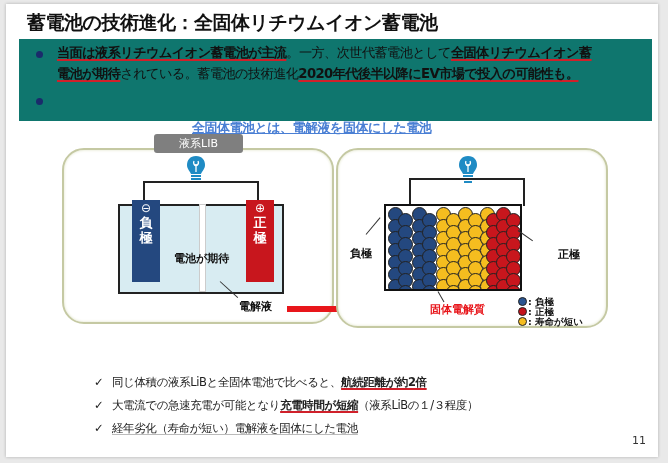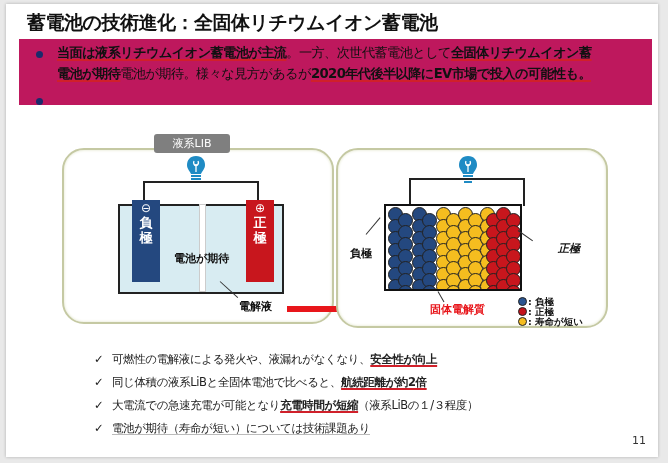--- a/index.html
+++ b/index.html
@@ -1,20 +1,20 @@
 <!DOCTYPE html>
 <html><head>
 <meta charset="utf-8">
 <style>
   * { box-sizing: border-box; margin: 0; padding: 0; }
   html, body { width: 668px; height: 463px; overflow: hidden; background: #e9e9e9; }
   body { font-family: "DejaVu Sans", "Liberation Sans", sans-serif; position: relative; }
   .slide { position: absolute; left: 6px; top: 4px; width: 652px; height: 453px; background: #ffffff; box-shadow: 0 0 3px rgba(0,0,0,0.25); }
   .title { position: absolute; left: 21px; top: 6px; font-size: 19px; font-weight: bold; color: #111; letter-spacing: -0.5px; }
-  .summary { position: absolute; left: 13px; top: 35px; width: 633px; height: 66px; background: #be185d; padding-left: 40px; }
+  .summary { position: absolute; left: 13px; top: 35px; width: 633px; height: 82px; background: #0f766e; padding-left: 40px; }
   .sum-line { position: absolute; font-size: 13.2px; color: #111; white-space: nowrap; letter-spacing: -0.6px; }
   .bullet { position: absolute; width: 7px; height: 7px; border-radius: 50%; background: #1a2b6b; }
   .u { font-weight: bold; text-decoration: underline; text-decoration-color: #d0202a; text-decoration-thickness: 2px; text-underline-offset: 2px; }
   .subtitle { position: absolute; left: 186px; top: 115px; font-size: 13px; font-weight: bold; color: #4a7fd4; text-decoration: underline; letter-spacing: -0.5px; white-space: nowrap; }
   .panel { position: absolute; border: 2px solid #c5c9a3; border-radius: 22px; background: #fff; box-shadow: inset 0 0 3px #dfe3c6; }
   .tag { position: absolute; height: 19px; border-radius: 3px; color: #fff; font-size: 11px; text-align: center; line-height: 19px; }
   .bulb { position: absolute; }
   .wire { position: absolute; border: 2px solid #222; border-bottom: none; }
   .tank { position: absolute; border: 2px solid #222; background: #d8ecf2; }
   .electrode { position: absolute; color: #fff; font-weight: bold; font-size: 13px; text-align: center; }
@@ -39,28 +39,29 @@
 <div class="slide">
 
   <div class="title">蓄電池の技術進化：全固体リチウムイオン蓄電池</div>
 
   <div class="summary">
     <span class="bullet" style="left:17px; top:12px;"></span>
     <div class="sum-line" style="left:38px; top:5px;">
       <span class="u">当面は液系リチウムイオン蓄電池が主流</span><span>。一方、次世代蓄電池として</span><span class="u">全固体リチウムイオン蓄</span>
     </div>
     <div class="sum-line" style="left:38px; top:26px;">
-      <span class="u">電池が期待</span><span>電池が期待。様々な見方があるが</span><span class="u">2020年代後半以降にEV市場で投入の可能性も。</span>
+      <span class="u">電池が期待</span><span>されている。蓄電池の技術進化</span><span class="u">2020年代後半以降にEV市場で投入の可能性も。</span>
     </div>
     <span class="bullet" style="left:17px; top:59px;"></span>
   </div>
 
+  <div class="subtitle">全固体電池とは、電解液を固体にした電池</div>
 
   <div class="panel" style="left:56px; top:144px; width:272px; height:176px;"></div>
-  <div class="tag" style="left:148px; top:130px; width:76px; background:#7f7f7f;">液系LIB</div>
+  <div class="tag" style="left:148px; top:130px; width:89px; background:#7f7f7f;">液系LIB</div>
 
   <svg class="bulb" style="left:180px; top:151px;" width="20" height="30" viewBox="0 0 20 30">
     <path d="M10 1 C4 1 1 5 1 10 C1 14 4 16 5 19 L15 19 C16 16 19 14 19 10 C19 5 16 1 10 1 Z" fill="#1f8bc4"></path>
     <path d="M10 17 L10 9 M10 11 C8 10 7 8 8 6 M10 11 C12 10 13 8 12 6" stroke="#fff" stroke-width="1.3" fill="none"></path>
     <rect x="5" y="20" width="10" height="2" fill="#1f8bc4"></rect>
     <rect x="5" y="23" width="10" height="2" fill="#1f8bc4"></rect>
     <rect x="6" y="26" width="8" height="2" fill="#1f8bc4"></rect>
   </svg>
   <div class="wire" style="left:137px; top:177px; width:116px; height:24px;"></div>
 
@@ -177,38 +178,35 @@
       <div class="ball" style="left: 120px; top: 31px; background: rgb(200, 22, 29);"></div>
       <div class="ball" style="left: 120px; top: 43px; background: rgb(200, 22, 29);"></div>
       <div class="ball" style="left: 120px; top: 55px; background: rgb(200, 22, 29);"></div>
       <div class="ball" style="left: 120px; top: 67px; background: rgb(200, 22, 29);"></div>
       <div class="ball" style="left: 120px; top: 79px; background: rgb(200, 22, 29);"></div>
     </div>
 
   <div class="lead" style="left:360px; top:230px; width:22px; transform:rotate(-50deg);"></div>
   <div class="lbl" style="left:344px; top:242px;">負極</div>
   <div class="lead" style="left:512px; top:226px; width:18px; transform:rotate(35deg);"></div>
-  <div class="lbl" style="left:552px; top:237px;font-style:italic;">正極</div>
+  <div class="lbl" style="left:552px; top:243px;">正極</div>
   <div class="lead" style="left:432px; top:287px; width:12px; transform:rotate(60deg);"></div>
   <div class="lbl" style="left:424px; top:298px; color:#e8161b;">固体電解質</div>
 
   <div>
     <div class="legend-row" style="left:512px; top:292px;"><span class="legend-dot" style="background:#2b5591;"></span><span>: 負極</span></div>
     <div class="legend-row" style="left:512px; top:302px;"><span class="legend-dot" style="background:#c4121a;"></span><span>: 正極</span></div>
     <div class="legend-row" style="left:512px; top:312px;"><span class="legend-dot" style="background:#f5bd1f;"></span><span>: 寿命が短い</span></div>
   </div>
 
 
-  <div class="feat" style="top:348px;">
-    <span class="check">✓</span><span>可燃性の電解液による発火や、液漏れがなくなり、</span><span class="u">安全性が向上</span>
-  </div>
   <div class="feat" style="top:371px;">
     <span class="check">✓</span><span>同じ体積の液系LiBと全固体電池で比べると、</span><span class="u">航続距離が約2倍</span>
   </div>
   <div class="feat" style="top:394px;">
     <span class="check">✓</span><span>大電流での急速充電が可能となり</span><span class="u">充電時間が短縮</span><span>（液系LiBの１/３程度）</span>
   </div>
   <div class="feat" style="top:417px;">
-    <span class="check">✓</span><span class="gray-u">電池が期待（寿命が短い）については技術課題あり</span>
+    <span class="check">✓</span><span class="gray-u">経年劣化（寿命が短い）電解液を固体にした電池</span>
   </div>
 
   <div class="page-num">11</div>
 </div>
 
 </body></html>

